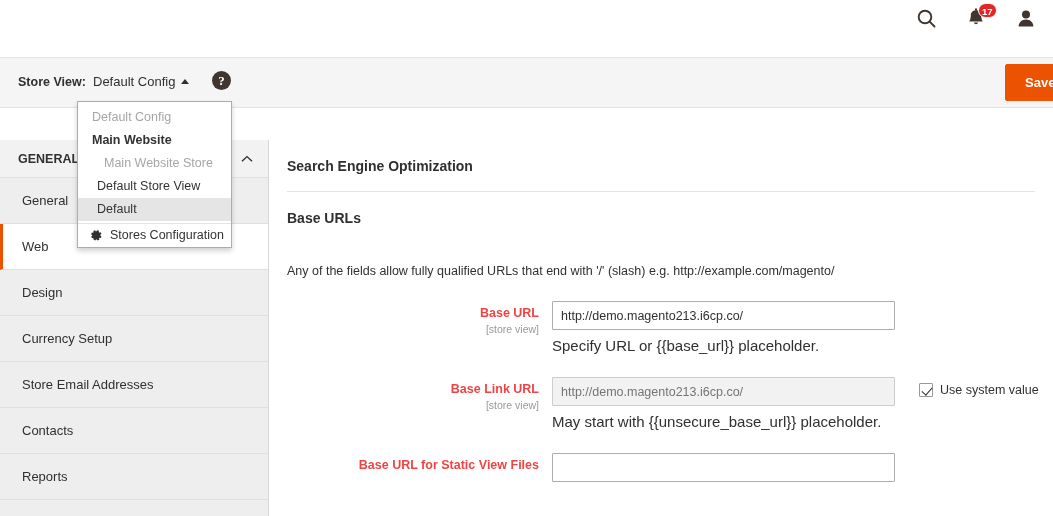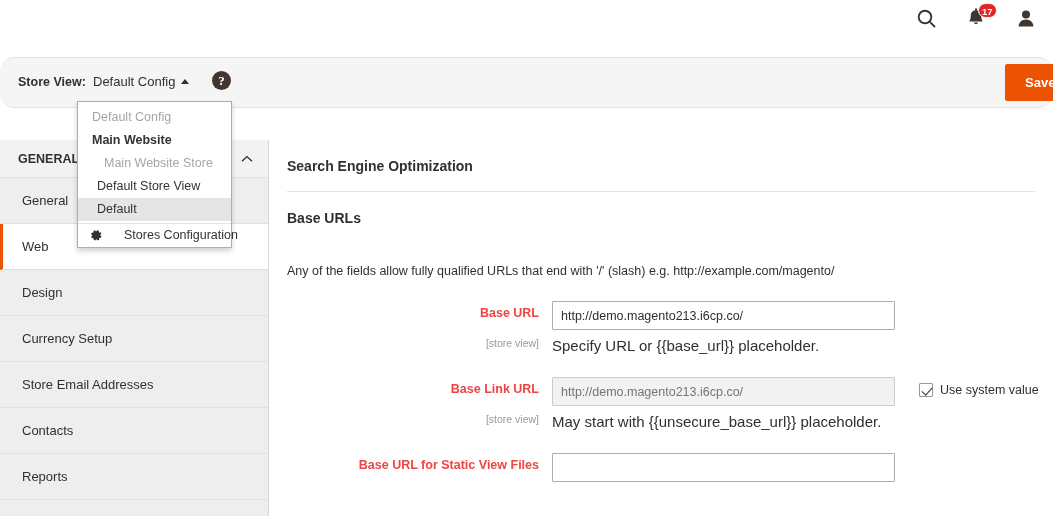--- a/index.html
+++ b/index.html
@@ -37,21 +37,20 @@
     text-align: center;
     border: 1.5px solid #ffffff;
   }
 
   
   .switcher-bar {
     position: absolute; left: 0; top: 57px; width: 1053px; height: 51px;
     background: #f5f5f5;
     border-top: 1px solid #e3e3e3;
     border-bottom: 1px solid #e3e3e3;
-    border-radius: 15px;
   }
   .switcher-label {
     position: absolute; left: 18px; top: 17px;
     font-size: 12.5px; font-weight: 700; color: #303030;
   }
   .switcher-value {
     position: absolute; left: 93px; top: 16px;
     font-size: 13px; color: #303030; cursor: pointer;
     display: flex; align-items: center; gap: 6px;
   }
@@ -96,21 +95,21 @@
   .dd-group        { color: #a6a6a6; padding-left: 14px; }
   .dd-group-indent { color: #a6a6a6; padding-left: 26px; }
   .dd-website      { color: #333333; font-weight: 600; padding-left: 14px; }
   .dd-view         { color: #333333; padding-left: 19px; }
   .dd-view.active  { background: #e5e5e5; }
   .dd-footer {
     border-top: 1px solid #e3e3e3;
     margin-top: 2px;
     padding: 4px 10px 5px 12px;
     font-size: 12.5px; color: #333333; cursor: pointer;
-    display: flex; align-items: center; gap: 21px;
+    display: flex; align-items: center; gap: 7px;
     white-space: nowrap;
   }
   .gear { width: 13px; height: 13px; flex: 0 0 13px; }
 
   
   .sidebar {
     position: absolute; left: 0; top: 140px; width: 269px; bottom: 0;
     background: #eeeeee;
     border-right: 1px solid #d6d6d6;
   }
@@ -166,21 +165,21 @@
     text-align: right; padding-right: 13px; padding-top: 5px;
   }
   .field-label .lbl {
     display: block;
     font-size: 12.5px; font-weight: 700; color: #ef4444;
     line-height: 15px;
   }
   .field-label .scope {
     display: block;
     font-size: 10.5px; color: #999999; line-height: 14px;
-    margin-top: 15px;
+    margin-top: 1px;
   }
   .field-control { flex: 1 1 auto; }
   .field-control input[type=text] {
     width: 343px; height: 29px;
     padding: 0 8px;
     font-size: 12.5px; font-family: "Liberation Sans", sans-serif;
     color: #303030;
     border: 1px solid #adadad; border-radius: 1px;
     background: #ffffff;
   }

